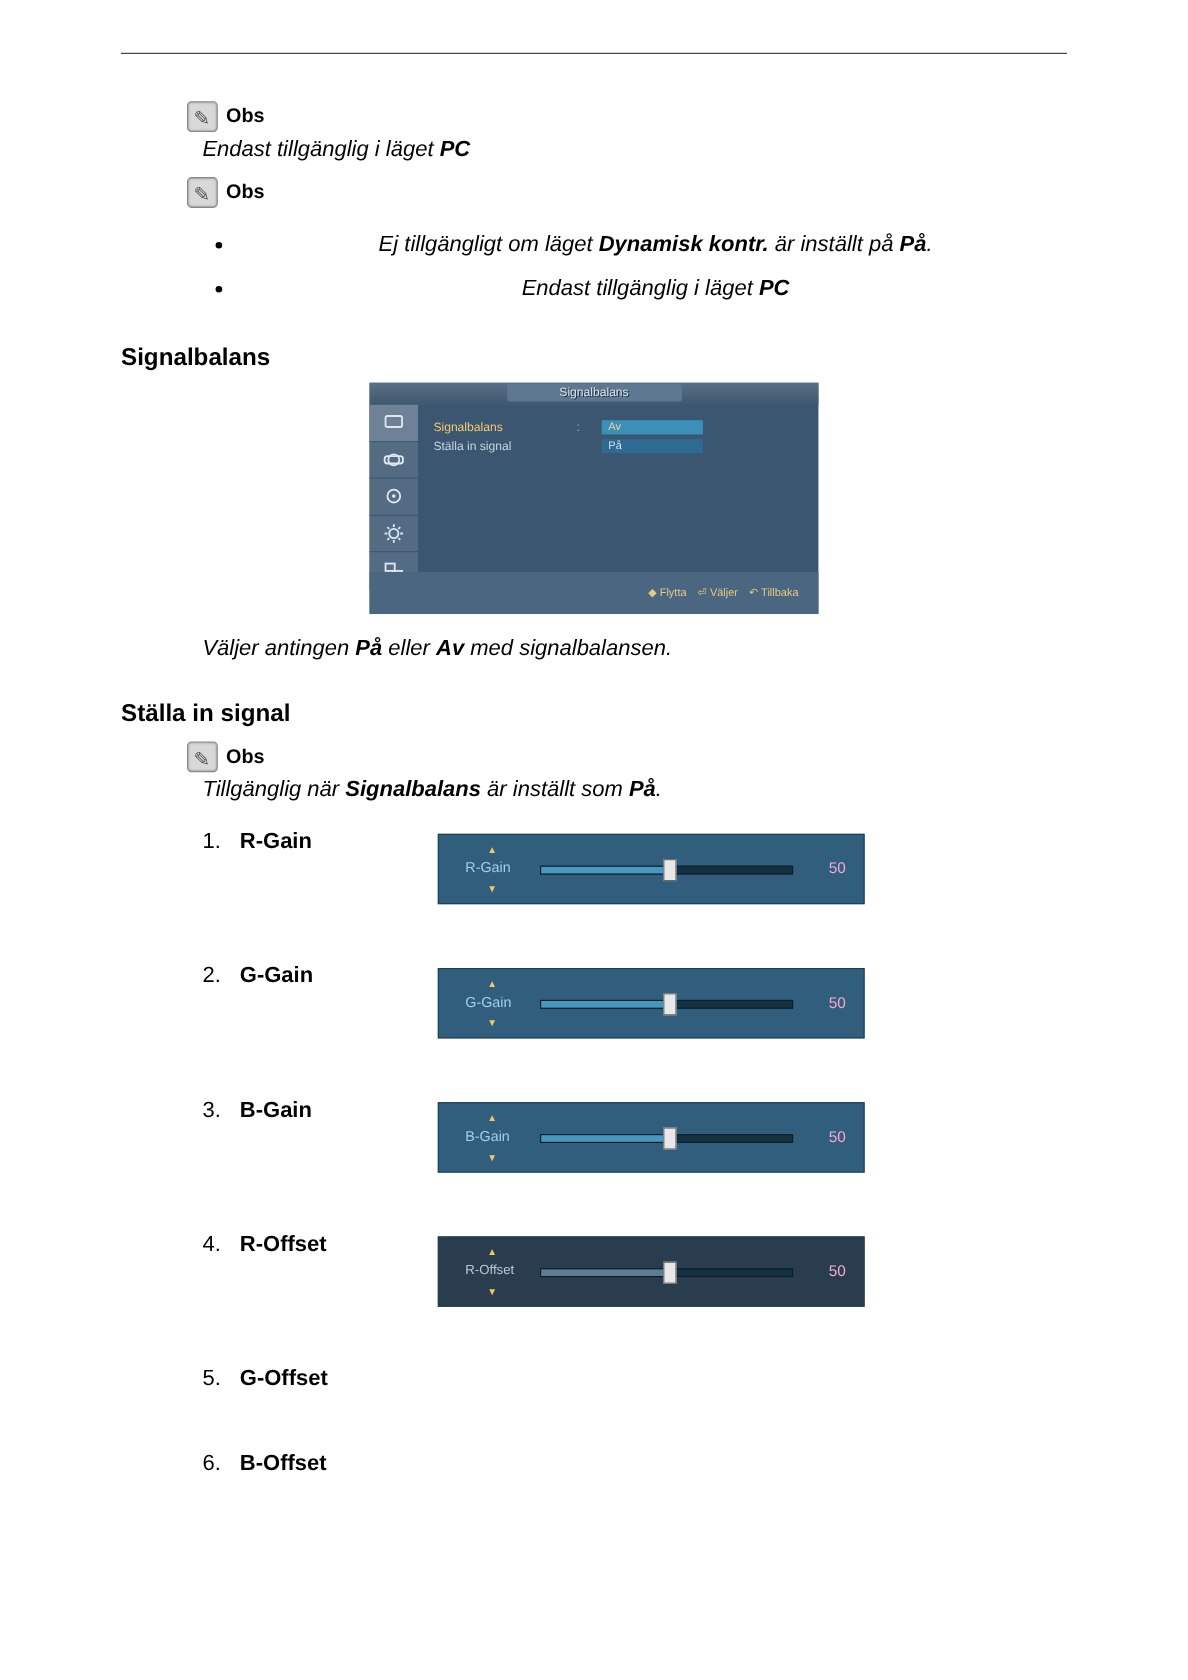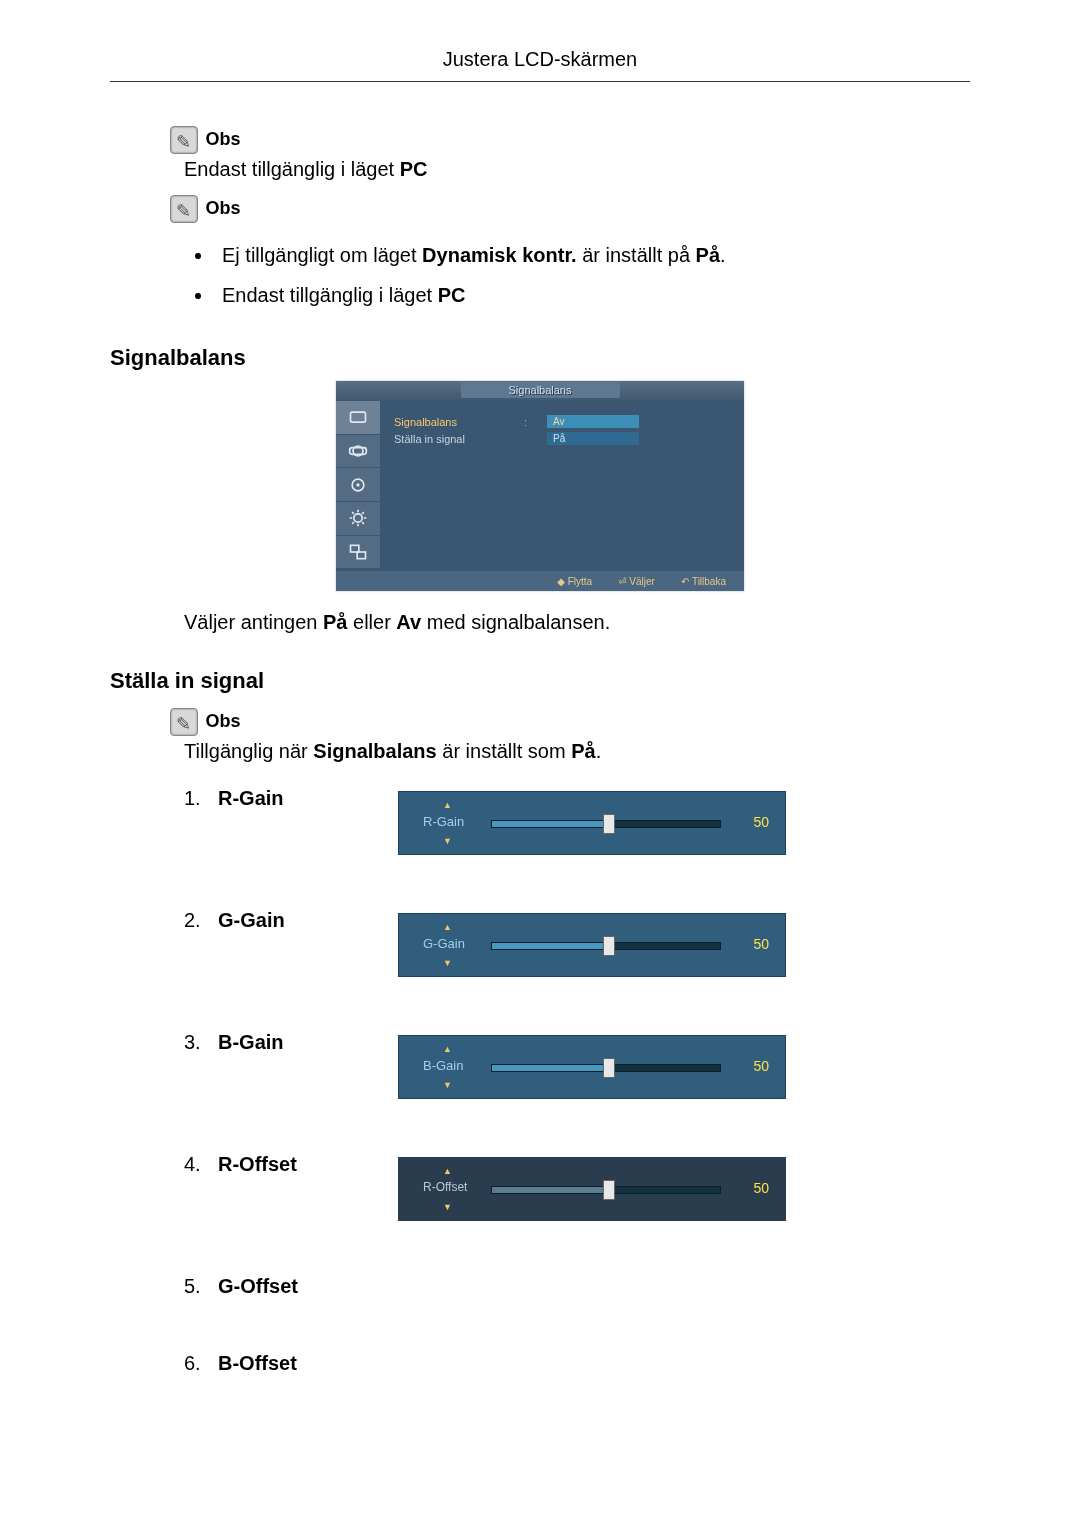--- a/index.html
+++ b/index.html
@@ -51,20 +51,21 @@
   .indent {
     margin-left: 60px;
     font-size: 20px;
     line-height: 1.6;
   }
   .indent-body {
     margin-left: 74px;
     font-size: 20px;
     line-height: 1.55;
     margin-bottom: 6px;
+    font-style: italic;
   }
   h2.section {
     font-size: 22px;
     font-weight: bold;
     margin: 30px 0 10px 0;
   }
   .p-badge {
     display: inline-block;
     width: 20px;
     height: 20px;
@@ -77,21 +78,21 @@
     vertical-align: middle;
     margin-left: 2px;
     border: 1px solid #1a7aa0;
   }
   ul.bullets {
     margin: 12px 0 4px 0;
     padding-left: 30px;
     font-size: 20px;
     line-height: 2.0;
   }
-  ul.bullets li { padding-left: 8px; }
+  ul.bullets li { padding-left: 8px; text-align: center; }
 
   
   .osd {
     width: 408px;
     height: 210px;
     margin: 0 auto 16px auto;
     background: #3a5670;
     position: relative;
     font-size: 11px;
     color: #c8d4e0;
@@ -154,26 +155,26 @@
     background: #3c8fb8;
     color: #f0d79a;
   }
   .osd-opt.blue {
     background: #2e6a92;
     color: #cfe2ee;
   }
   .osd-bottom {
     position: absolute;
     left: 0; right: 0; bottom: 0;
-    height: 20px;
+    height: 38px;
     background: #4b6680;
     display: flex;
     justify-content: flex-end;
     align-items: center;
-    gap: 26px;
+    gap: 10px;
     padding-right: 18px;
     font-size: 10px;
     color: #e6c984;
   }
 
   
   .slider-list { margin: 6px 0 0 74px; }
   .slider-row {
     display: flex;
     align-items: flex-start;
@@ -232,29 +233,28 @@
     width: 10px;
     height: 18px;
     background: #e8e8e8;
     border: 1px solid #666;
   }
   .slider-box .val {
     position: absolute;
     right: 16px;
     top: 22px;
     font-size: 14px;
-    color: #fde047;
+    color: #f9a8d4;
   }
   .osd-sidebar svg { width: 20px; height: 20px; }
 </style>
 </head>
 <body>
 
 <div class="page">
-  <div class="header-title">Justera LCD-skärmen</div>
   <hr class="hr">
 
   <div class="indent">
     <span class="note-icon"></span>
     <span class="note-label">Obs</span>
   </div>
   <div class="indent-body">
     <span>Endast tillgänglig i läget </span><b>PC</b>
   </div>
 

